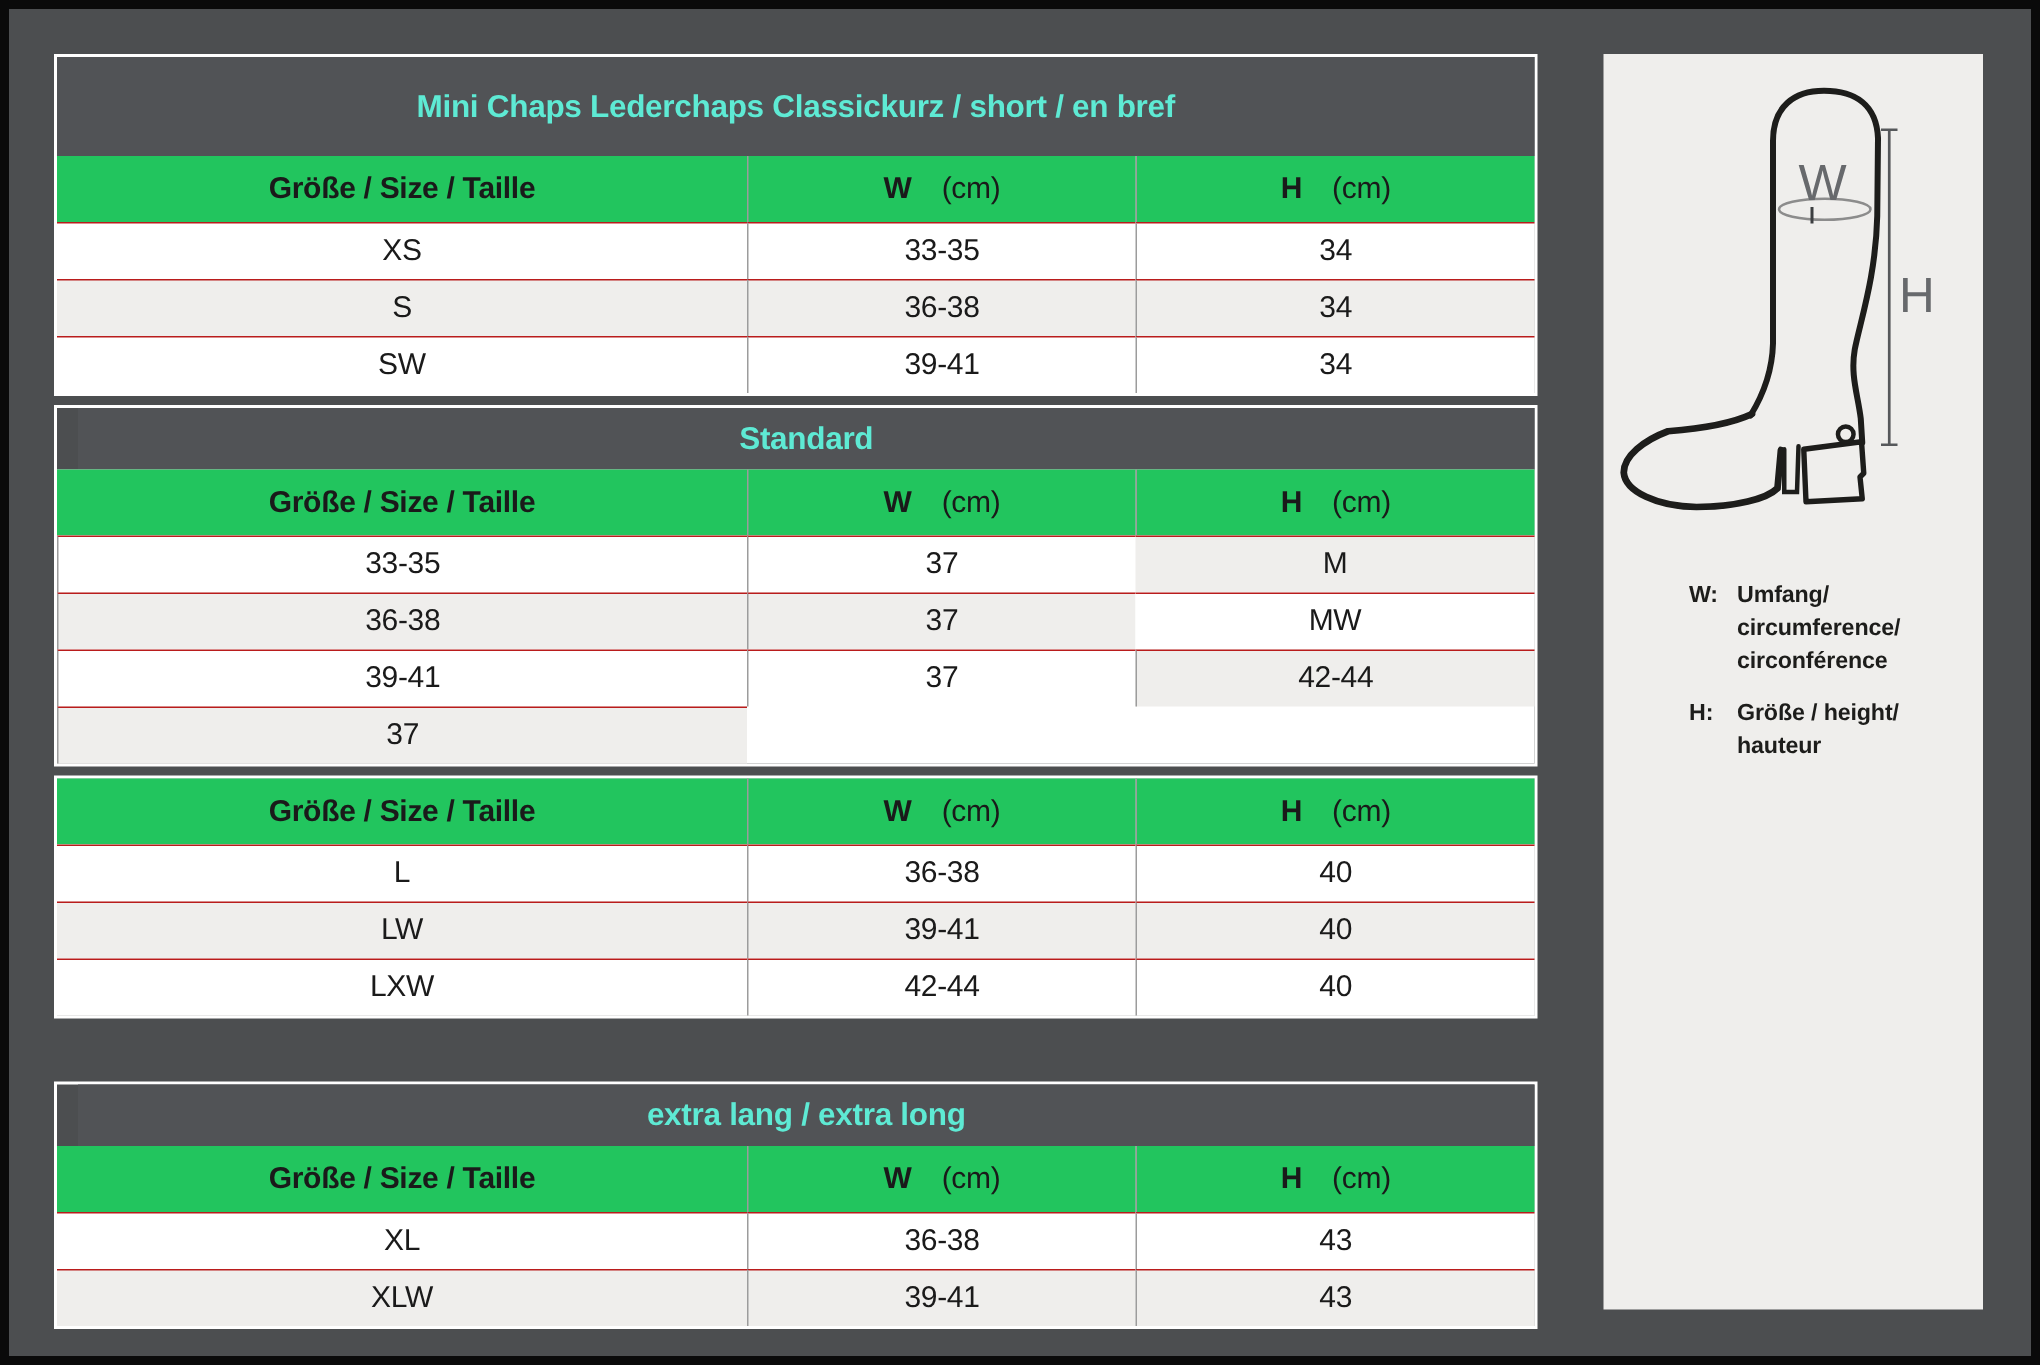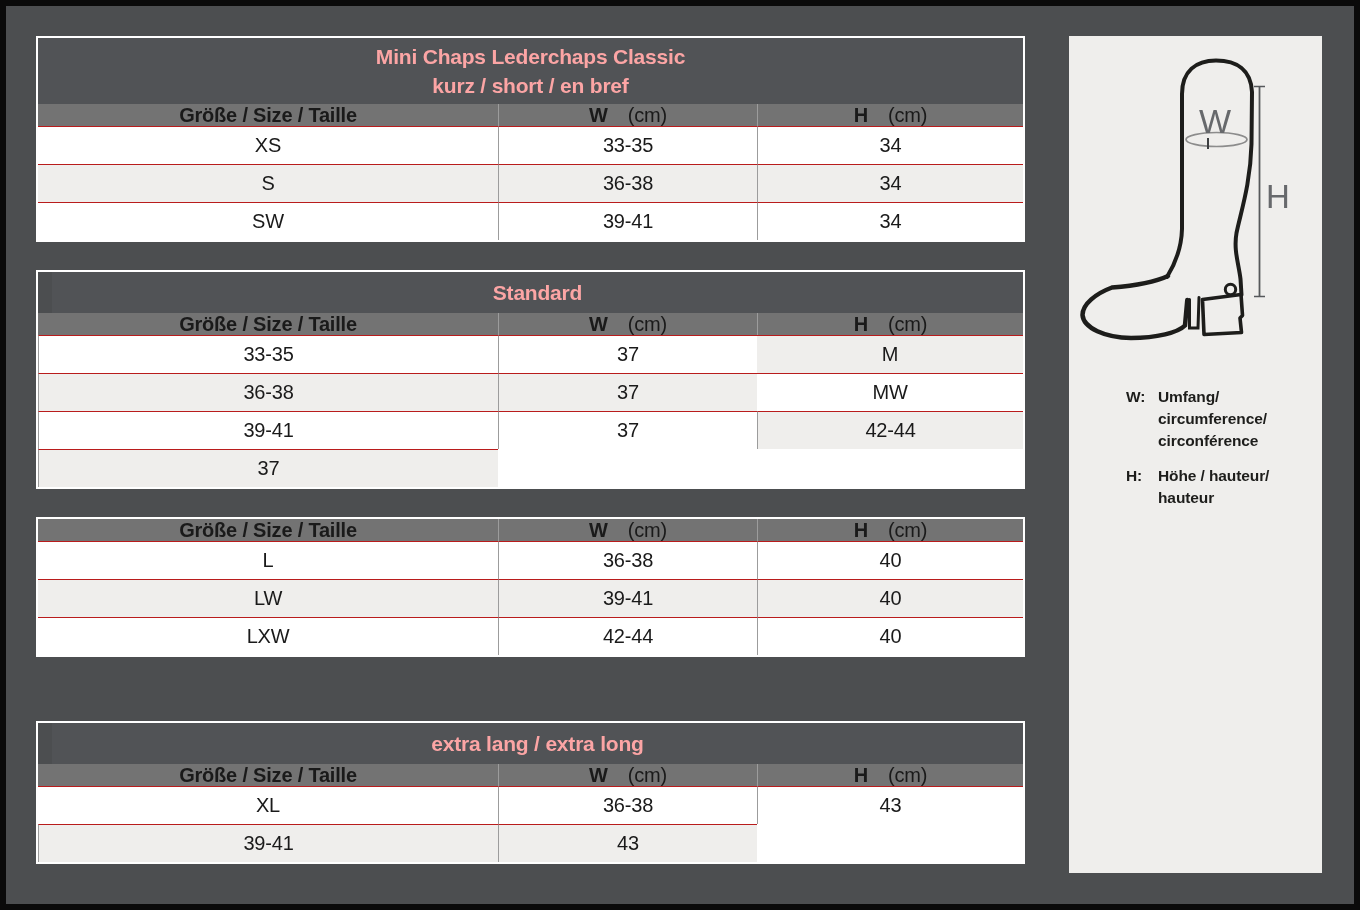--- a/index.html
+++ b/index.html
@@ -15,36 +15,36 @@
   
   .size-table{
     position:absolute;left:30px;width:985px;
     border:2px solid #ffffff;
   }
   .t1{top:30px;}
   .t2{top:264px;}
   .t3{top:511px;}
   .t4{top:715px;}
   .band{
-    background:#515356;color:#fca5a5;
-    display:flex;flex-direction:column;align-items:center;justify-content:center;
+    background:#515356;color:#5eead4;
+    display:flex;flex-direction:row;align-items:center;justify-content:center;
     font-weight:bold;font-size:21px;letter-spacing:-0.2px;text-align:center;
   }
   .band-1line{height:41px;margin-left:14px;}
   .band-2line{height:66px;line-height:29px;}
   .tgrid{
     display:grid;grid-template-columns:460px 259px 266px;background:#ffffff;
   }
   .cell{
     height:37px;border-top:1px solid #b91c1c;
     display:flex;align-items:center;justify-content:center;
     font-size:20px;color:#1a1a1a;background:#ffffff;letter-spacing:-0.2px;
     white-space:pre;
   }
-  .cell.head{font-weight:bold;background:#737373;border-top:none;height:22px;}
+  .cell.head{font-weight:bold;background:#22c55e;border-top:none;height:44px;}
   .cell.c2,.cell.c3{border-left:1px solid #9c9c9c;}
   .cell.alt{background:#efeeec;}
   .u{font-weight:400;margin-left:20px;}
   
   .panel{
     position:absolute;left:1063px;top:30px;width:253px;height:837px;
     background:#efeeec;color:#1d1d1b;
   }
   .panel svg{display:block;}
   .legend{position:absolute;left:0;top:350px;width:253px;font-size:15.5px;font-weight:bold;letter-spacing:-0.1px;}
@@ -132,20 +132,21 @@
     </div>
     <div class="tgrid">
       <div class="cell head c1">Größe / Size / Taille</div>
       <div class="cell head c2"><span>W</span><span class="u">(cm)</span></div>
       <div class="cell head c3"><span>H</span><span class="u">(cm)</span></div>
 
       <div class="cell c1">XL</div>
       <div class="cell c2">36-38</div>
       <div class="cell c3">43</div>
 
+      <div class="cell c1 alt">XLW</div>
       <div class="cell c2 alt">39-41</div>
       <div class="cell c3 alt">43</div>
     </div>
   </div>
 
   <div class="panel">
     <svg width="253" height="330" viewBox="0 0 253 330">
 
       <path d="M 98 241 C 106 228, 112.5 212, 113 193 L 113 58 C 113 35, 127 24.5, 147 24.5 C 168 24.5, 182 34, 183 56 L 182.5 108 C 181.5 148, 171.5 177, 167.5 197 C 164.5 214, 169.5 227, 171.5 243 L 172.5 259" fill="none" stroke="#1d1d1b" stroke-width="4" stroke-linecap="round"></path>
 
@@ -172,20 +173,20 @@
         <div class="leg-key">W:</div>
         <div class="leg-lines">
           <div>Umfang/</div>
           <div>circumference/</div>
           <div>circonférence</div>
         </div>
       </div>
       <div class="leg-row">
         <div class="leg-key">H:</div>
         <div class="leg-lines">
-          <div>Höhe / hauteur/</div>
+          <div>Größe / height/</div>
           <div>hauteur</div>
         </div>
       </div>
     </div>
   </div>
 
 </div>
 
 </body></html>

